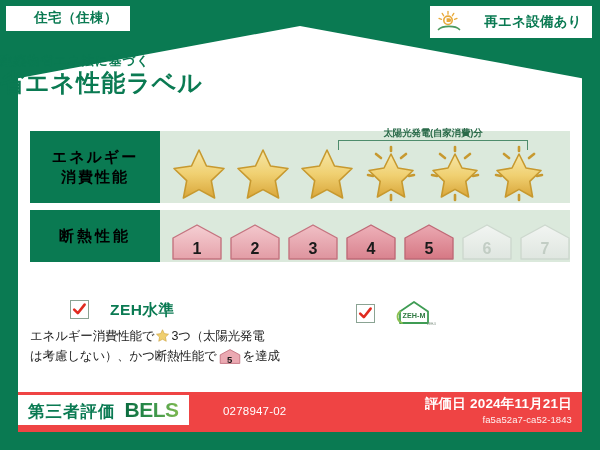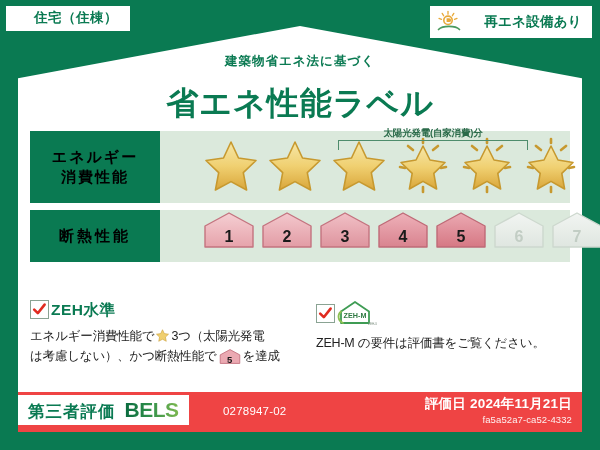--- a/index.html
+++ b/index.html
@@ -37,28 +37,28 @@
     padding:4px 10px 4px 6px;
     display:flex;align-items:center;gap:22px;
     z-index:6;
   }
   .tag-reene .txt{
     font-size:13.5px;font-weight:bold;color:#0a7a52;letter-spacing:.3px;line-height:1;
   }
   .sun-icon{width:26px;height:24px;display:block;}
   
   .title-wrap{
-    position:absolute;left:0;right:0;top:54px;text-align:center;z-index:5;
+    position:absolute;left:0;right:0;top:54px;text-align:left;z-index:5;
   }
   .title-sub{
     font-size:12.5px;font-weight:bold;color:#0a7a52;letter-spacing:1px;line-height:1.2;
   }
   .title-main{
-    font-size:32px;font-weight:bold;color:#0a7a52;letter-spacing:1px;
-    margin-top:16px;line-height:1.15;
+    font-size:24px;font-weight:bold;color:#0a7a52;letter-spacing:1px;
+    margin-top:0;line-height:1.15;
   }
   
   .panel{
     position:absolute;left:30px;top:131px;width:540px;
     z-index:5;
   }
   .perf-row{
     display:flex;align-items:stretch;
     background:#dbe9dc;
     height:72px;
@@ -67,21 +67,21 @@
   .perf-cap{
     width:130px;flex:0 0 130px;
     background:#0a7a52;
     color:#000000;
     display:flex;flex-direction:column;align-items:center;justify-content:center;
     font-size:15px;font-weight:bold;letter-spacing:2px;line-height:1.35;
   }
   .perf-cap.insul{font-size:15px;letter-spacing:3px;}
   .perf-body{
     flex:1;position:relative;
-    display:flex;align-items:flex-start;padding-left:32px;
+    display:flex;align-items:flex-end;
   }
   
   .stars{display:flex;align-items:center;gap:2px;padding-left:8px;margin-top:6px;}
   .star{width:62px;height:58px;display:block;}
   
   .solar-note{
     position:absolute;left:178px;top:-3px;width:190px;text-align:center;
     z-index:7;
   }
   .solar-note .lbl{
@@ -106,21 +106,21 @@
   }
   .house.on .num{color:#1a1a1a;}
   .house.off .num{color:#c2cdc4;}
   
   .criteria{
     position:absolute;left:30px;top:300px;width:544px;
     display:flex;z-index:5;
   }
   .crit{flex:0 0 278px;}
   .crit.right{flex:1;padding-left:8px;}
-  .crit-head{display:flex;align-items:center;gap:2px;}
+  .crit-head{display:flex;align-items:center;gap:21px;margin-left:40px;}
   .chk{
     width:17px;height:17px;flex:0 0 17px;
     border:1.5px solid #8aa393;background:#fff;
     position:relative;
   }
   .chk svg{position:absolute;left:1px;top:1px;}
   .crit-title{
     font-size:15.5px;font-weight:bold;color:#0a7a52;letter-spacing:.5px;line-height:1;
   }
   .crit-title.small{font-size:14.5px;letter-spacing:0px;}
@@ -400,32 +400,31 @@
         </span>
         <span>
           <svg class="zehm-logo" viewBox="0 0 42 26">
             <path d="M6 11.5 L20 2 L34 11.5 L34 23 L6 23 Z" fill="none" stroke="#3f9c54" stroke-width="1.8" stroke-linejoin="round"></path>
             <path d="M6 11.5 C2 15 3 21 8 23" fill="none" stroke="#8cc152" stroke-width="1.8" stroke-linecap="round"></path>
             <text x="20" y="17.5" font-family="Liberation Sans, sans-serif" font-size="7.2" font-weight="bold" fill="#2f7a42" text-anchor="middle">ZEH-M</text>
             <text x="38" y="25" font-family="Liberation Sans, sans-serif" font-size="3.2" fill="#7d8f80" text-anchor="middle">ZEH-M</text>
           </svg>
         </span>
       </div>
-      <div class="crit-desc">ZEH-M の要件は評価書をご覧ください。</div>
     </div>
   </div>
 
   <div class="footer">
     <div class="bels-tag">
       <span class="bels-jp">第三者評価</span>
       <span class="bels-en">BELS</span>
     </div>
     <div class="bels-no">0278947-02</div>
     <div class="foot-right">
       <div class="foot-date">
         <span>評価日</span>
         <span>2024年11月21日</span>
       </div>
-      <div class="foot-hash">fa5a52a7-ca52-4332</div>
+      <div class="foot-hash">fa5a52a7-ca52-1843</div>
     </div>
   </div>
 
 </div>
 
 </body></html>

